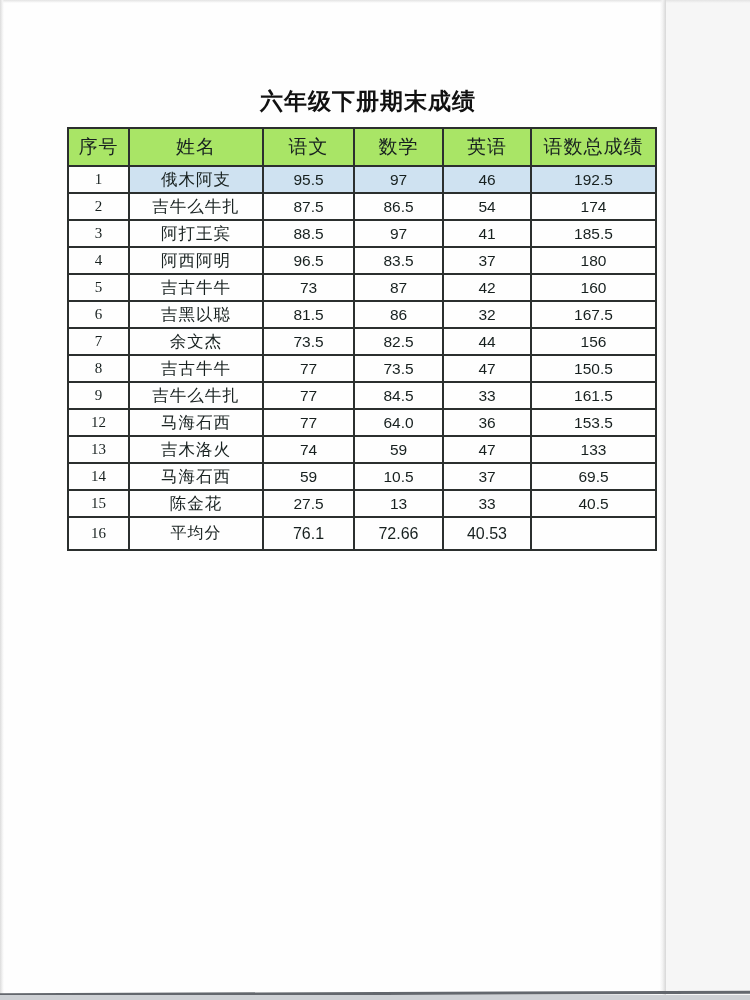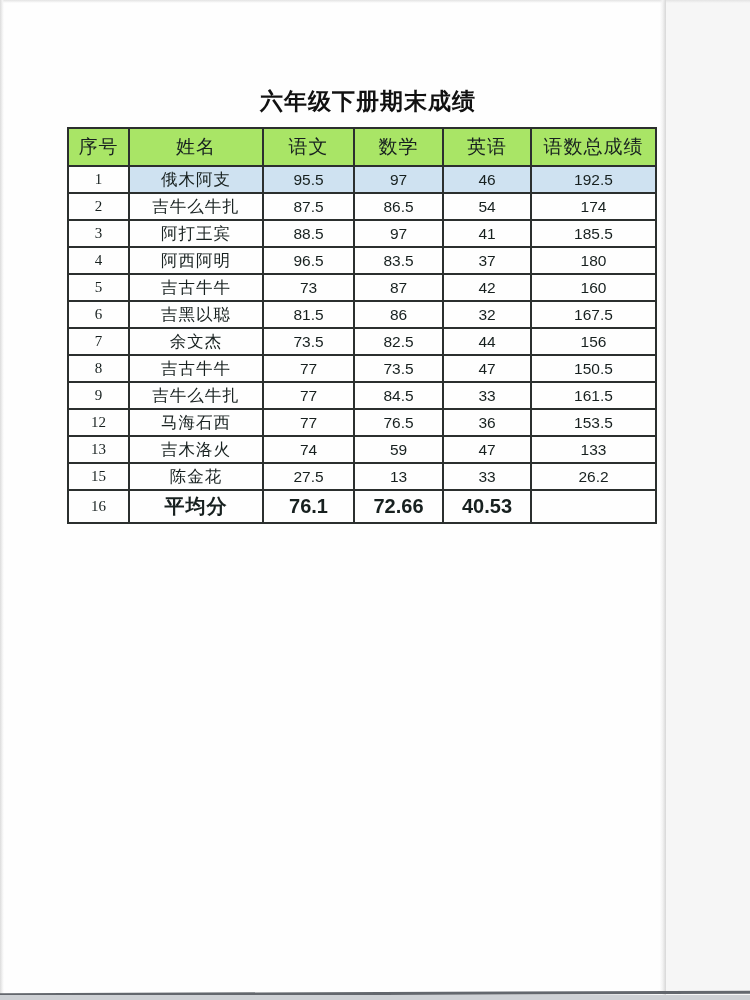--- a/index.html
+++ b/index.html
@@ -90,21 +90,21 @@
   }
   td.cell-name {
     font-size: 16.5px;
     letter-spacing: 1px;
   }
   td.cell-score {
     font-size: 15.5px;
   }
   tr.highlight td.hl { background: var(--highlight-bg, #cfe2f1); }
   tr.bold-row td.cell-name,
-  tr.bold-row td.cell-score { font-weight: bold; font-size: 20px; }
+  tr.bold-row td.cell-score { font-weight: normal; font-size: 16px; }
 </style>
 </head>
 <body>
 
 <div class="page">
   <div class="edge-top"></div>
   <div class="edge-left"></div>
   <div class="edge-right"></div>
 
   <div class="doc-title">六年级下册期末成绩</div>
@@ -198,39 +198,47 @@
           <td class="cell-name hl">吉牛么牛扎</td>
           <td class="cell-score cell-chinese hl">77</td>
           <td class="cell-score cell-math hl">84.5</td>
           <td class="cell-score cell-english hl">33</td>
           <td class="cell-score cell-total hl">161.5</td>
         </tr>
         <tr>
           <td class="cell-no">12</td>
           <td class="cell-name hl">马海石西</td>
           <td class="cell-score cell-chinese hl">77</td>
-          <td class="cell-score cell-math hl">76.5</td>
+          <td class="cell-score cell-math hl">64.0</td>
           <td class="cell-score cell-english hl">36</td>
           <td class="cell-score cell-total hl">153.5</td>
         </tr>
         <tr>
           <td class="cell-no">13</td>
           <td class="cell-name hl">吉木洛火</td>
           <td class="cell-score cell-chinese hl">74</td>
           <td class="cell-score cell-math hl">59</td>
           <td class="cell-score cell-english hl">47</td>
           <td class="cell-score cell-total hl">133</td>
         </tr>
         <tr>
+          <td class="cell-no">14</td>
+          <td class="cell-name hl">马海石西</td>
+          <td class="cell-score cell-chinese hl">59</td>
+          <td class="cell-score cell-math hl">10.5</td>
+          <td class="cell-score cell-english hl">37</td>
+          <td class="cell-score cell-total hl">69.5</td>
+        </tr>
+        <tr>
           <td class="cell-no">15</td>
           <td class="cell-name hl">陈金花</td>
           <td class="cell-score cell-chinese hl">27.5</td>
           <td class="cell-score cell-math hl">13</td>
           <td class="cell-score cell-english hl">33</td>
-          <td class="cell-score cell-total hl">26.2</td>
+          <td class="cell-score cell-total hl">40.5</td>
         </tr>
         <tr class="bold-row last">
           <td class="cell-no">16</td>
           <td class="cell-name hl">平均分</td>
           <td class="cell-score cell-chinese hl">76.1</td>
           <td class="cell-score cell-math hl">72.66</td>
           <td class="cell-score cell-english hl">40.53</td>
           <td class="cell-score cell-total hl"></td>
         </tr>
       </tbody>

